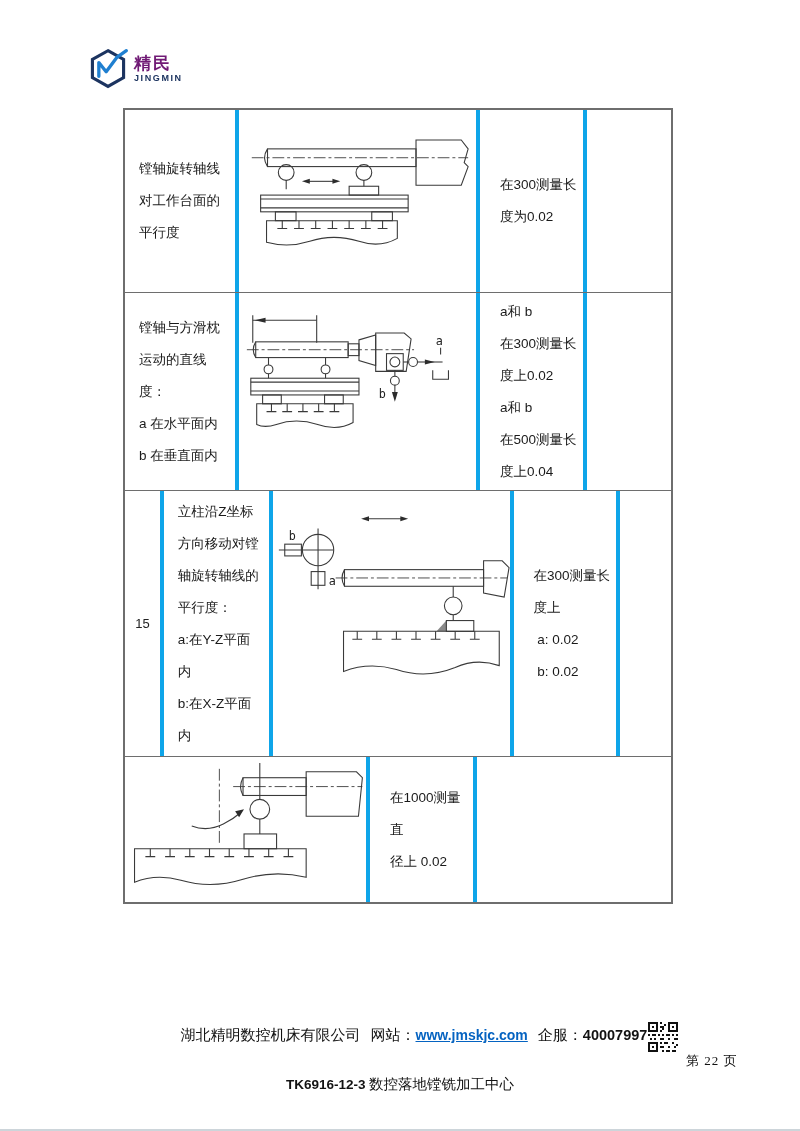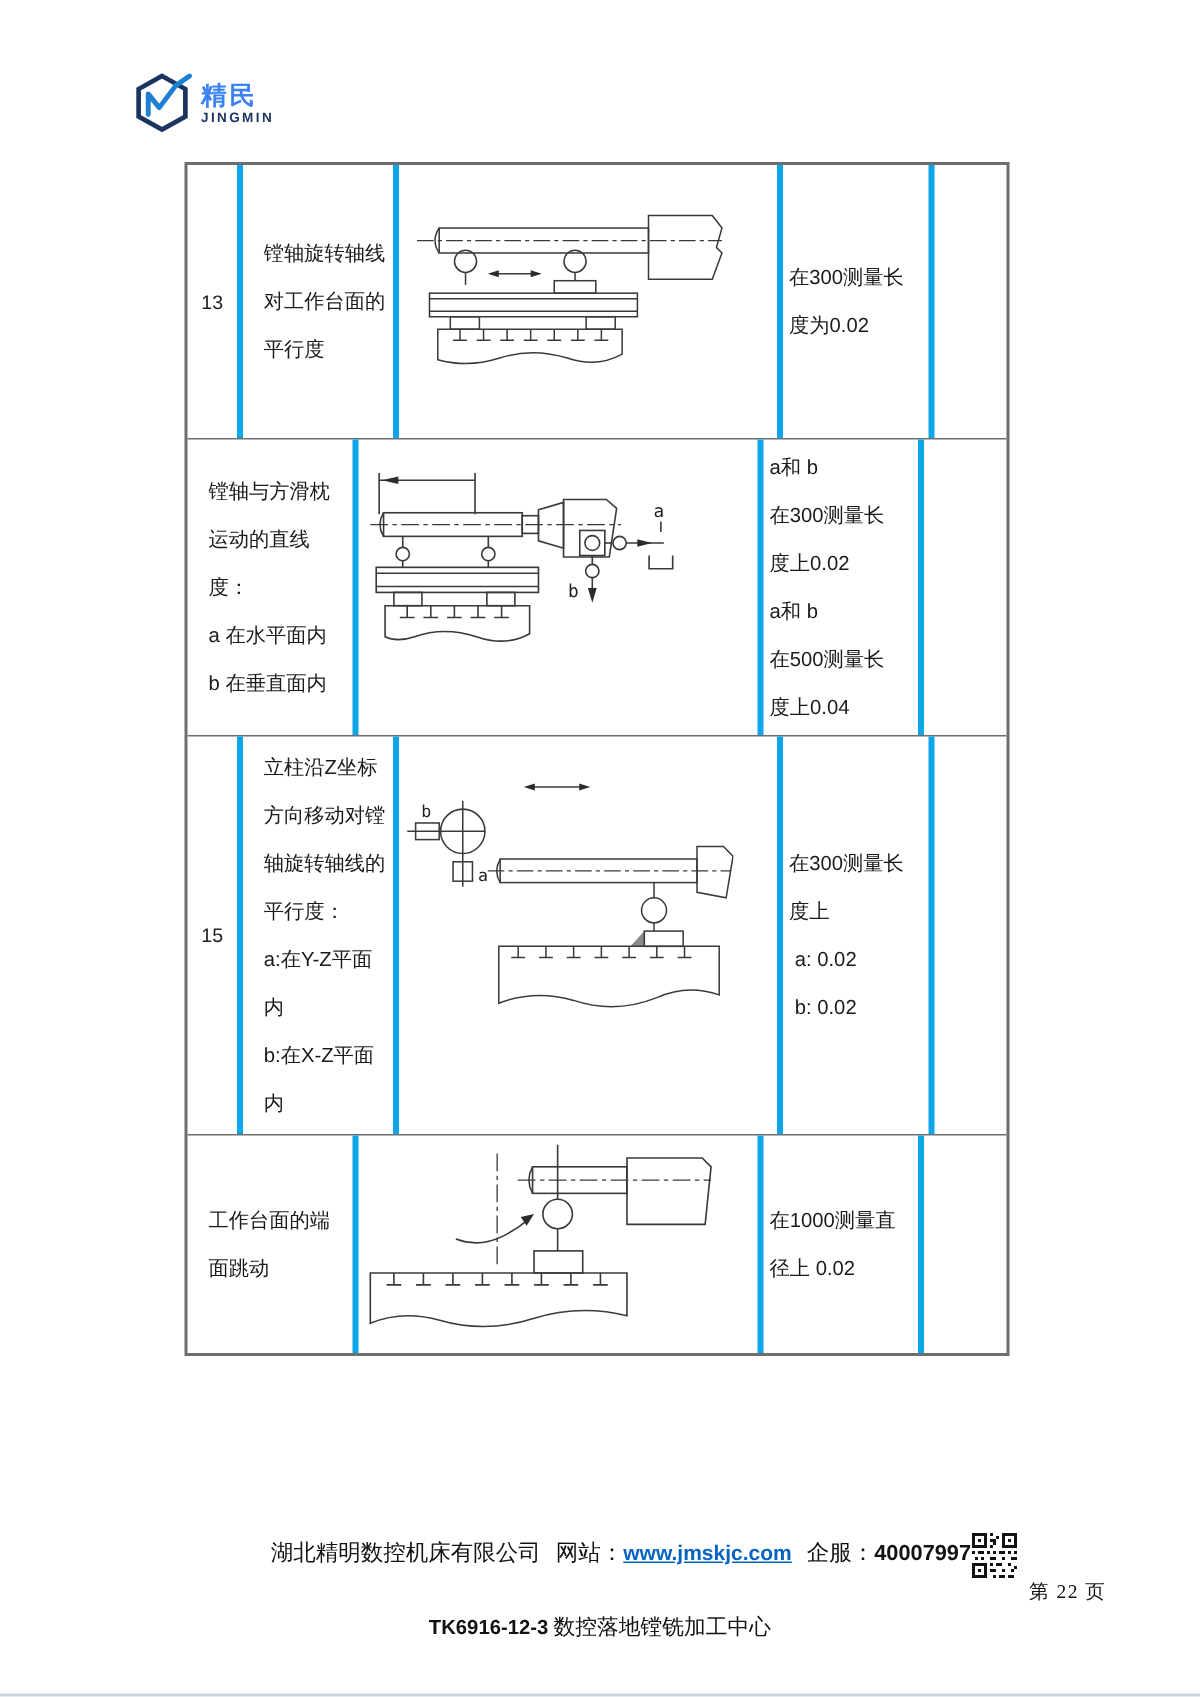--- a/index.html
+++ b/index.html
@@ -6,36 +6,36 @@
   html,body { background:#ffffff; }
   body {
     width:800px; height:1131px; position:relative; overflow:hidden;
     font-family:"Liberation Sans", sans-serif; color:#111;
   }
 
   
   .logo { position:absolute; left:86px; top:46px; width:120px; height:46px; display:flex; align-items:center; }
   .logo-mark { width:44px; height:44px; }
   .logo-text { margin-left:4px; display:flex; flex-direction:column; justify-content:center; }
-  .brand-cn { font-size:17px; font-weight:bold; color:#3b82f6; letter-spacing:2px; line-height:19px; font-family:"Liberation Serif", serif; }
+  .brand-cn { font-size:17px; font-weight:bold; color:#701a75; letter-spacing:2px; line-height:19px; font-family:"Liberation Serif", serif; }
   .brand-en { font-size:9px; font-weight:bold; color:#1c3460; letter-spacing:1.6px; line-height:11px; }
 
   
   .spec-table {
     position:absolute; left:123px; top:108px; width:550px; height:796px;
     border:2px solid #6e6e6e;
   }
   .t-row { display:flex; border-top:1px solid #6e6e6e; }
   .t-row:first-child { border-top:none; }
   .t-row .cell { border-left:4px solid #0ea5e9; position:relative; }
   .t-row .cell:first-child { border-left:none; }
   .c-no   { width:35px;  display:flex; align-items:center; justify-content:center; font-size:13px; color:#222; }
   .c-desc { width:110px; display:flex; align-items:center; padding-left:14px; font-size:13.5px; line-height:32px; white-space:pre-line; color:#1a1a1a; }
   .c-diag { width:241px; }
-  .c-tol  { width:107px; display:flex; align-items:center; padding-left:4px; font-size:13.5px; line-height:32px; white-space:pre-wrap; color:#1a1a1a;margin-left:29px; }
+  .c-tol  { width:107px; display:flex; align-items:center; padding-left:20px; font-size:13.5px; line-height:32px; white-space:pre-wrap; color:#1a1a1a; }
   .c-rem  { width:55px; }
   .r13 { height:182px; } .r14 { height:198px; } .r15 { height:266px; } .r16 { height:146px; }
 
   .c-diag svg { position:absolute; left:0; top:0; width:100%; height:100%; }
   .diag line, .diag path, .diag rect, .diag circle, .diag polyline {
     stroke:#3a3a3a; stroke-width:1.1; fill:none;
   }
   .diag .cl { stroke-dasharray:12 3 3 3; stroke-width:0.9; }
   .diag .fil { fill:#2c2c2c; stroke:none; }
   .diag .hat { stroke:#3a3a3a; }
@@ -64,21 +64,20 @@
   </svg>
   <div class="logo-text">
     <span class="brand-cn">精民</span>
     <span class="brand-en">JINGMIN</span>
   </div>
 </div>
 
 <div class="spec-table">
 
   <div class="t-row r13">
-    <div class="cell c-no">13</div>
     <div class="cell c-desc">镗轴旋转轴线
 对工作台面的
 平行度</div>
     <div class="cell c-diag">
       <svg class="diag" viewBox="0 0 241 182">
         <defs>
             <pattern id="h13" width="5" height="5" patternUnits="userSpaceOnUse">
               <path class="hat" d="M0,5 L5,0 M0,0 L5,5" stroke-width="0.9"></path>
             </pattern>
           </defs>
@@ -205,22 +204,20 @@
       </svg>
     </div>
     <div class="cell c-tol">在300测量长
 度上
  a: 0.02
  b: 0.02</div>
     <div class="cell c-rem"></div>
   </div>
 
   <div class="t-row r16">
-    <div class="cell c-desc">工作台面的端
-面跳动</div>
     <div class="cell c-diag">
       <svg class="diag" viewBox="0 0 241 147">
         <defs>
             <pattern id="h16" width="5" height="5" patternUnits="userSpaceOnUse">
               <path class="hat" d="M0,5 L5,0 M0,0 L5,5" stroke-width="0.9"></path>
             </pattern>
           </defs>
         <line class="cl" x1="94" y1="12" x2="94" y2="90"></line>
         <path d="M66,70 Q82,76 98,68 Q108,63 116,56"></path>
         <polygon class="fil" points="119,53 110,55 114,61"></polygon>

